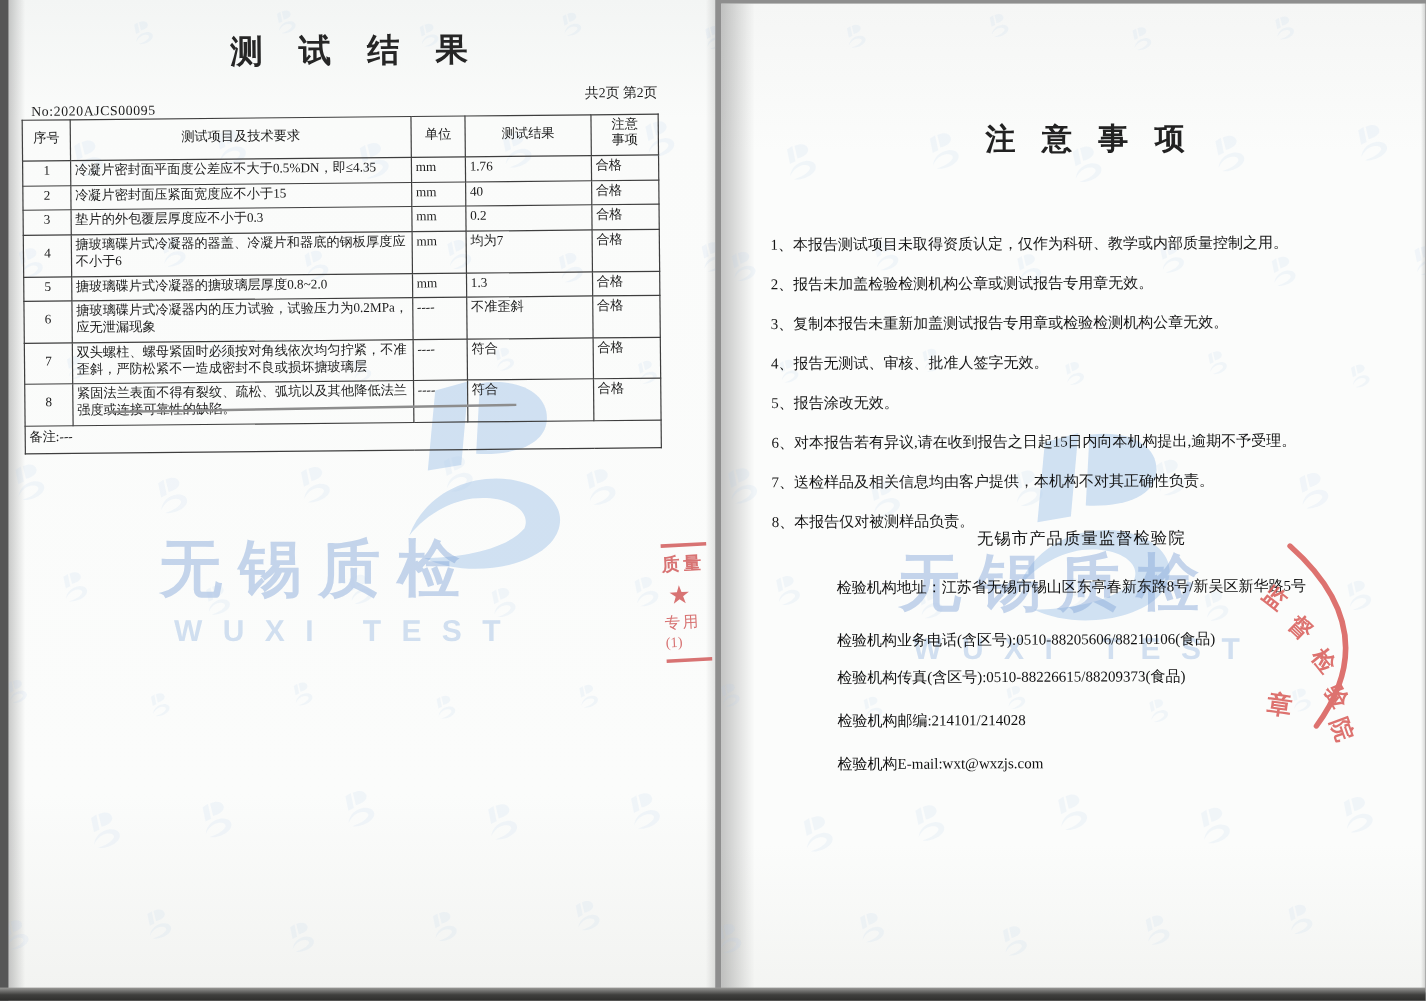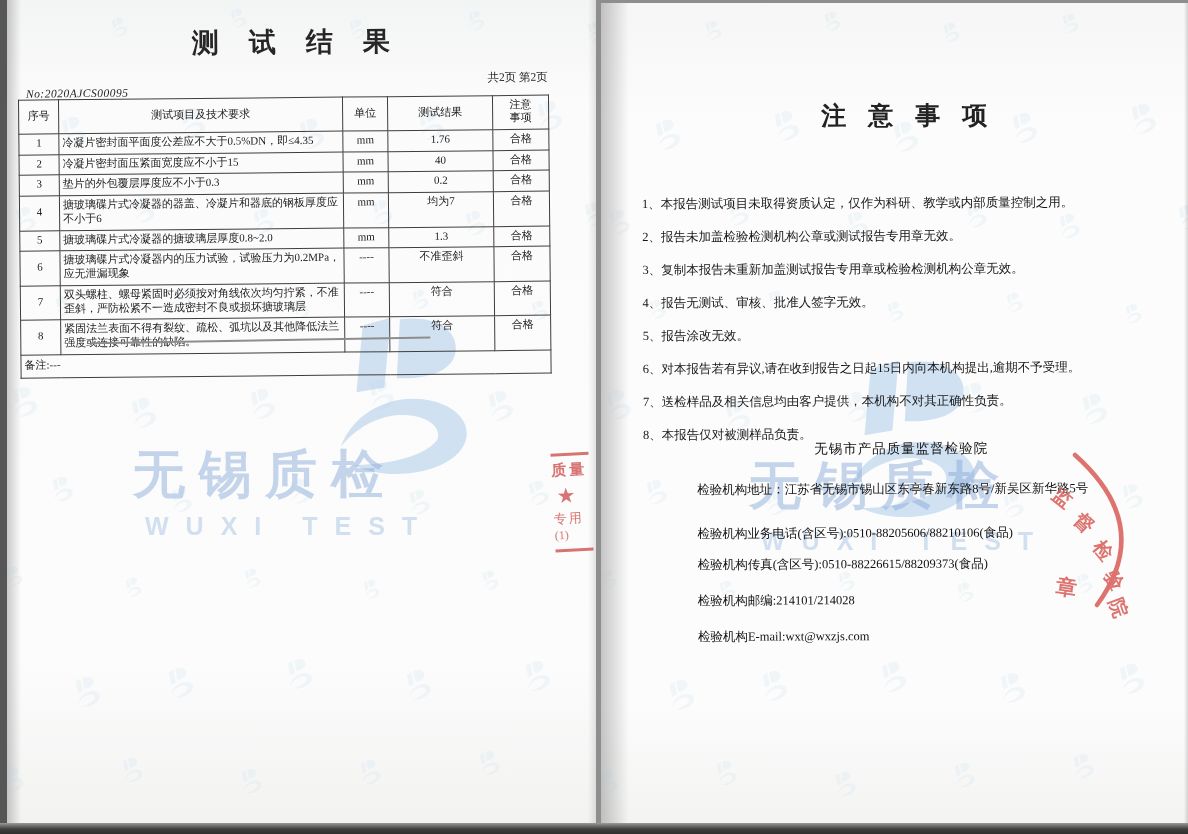--- a/index.html
+++ b/index.html
@@ -32,28 +32,28 @@
          color:rgba(136,170,217,.48);font-family:"Liberation Sans","DejaVu Sans",sans-serif;}
   .wm-en{position:absolute;font-weight:600;font-size:25px;letter-spacing:17px;white-space:nowrap;
          color:rgba(150,183,224,.42);font-family:"Liberation Sans","DejaVu Sans",sans-serif;}
   .tile{position:absolute;pointer-events:none;z-index:0;}
 
   
   .lp-content{position:absolute;inset:0;z-index:2;transform:rotate(-0.55deg);color:#1d1d1d;}
   .doc-title{position:absolute;top:24px;left:0;width:545px;text-align:center;
     font-size:27px;font-weight:600;letter-spacing:30px;padding-left:30px;color:#262626;}
   .page-indicator{position:absolute;top:72px;left:14px;width:530px;text-align:right;font-size:11.5px;}
-  .report-no{position:absolute;top:85px;left:22px;font-size:11.5px;letter-spacing:.5px;font-style:italic;}
+  .report-no{position:absolute;top:85px;left:22px;font-size:11.5px;letter-spacing:.5px;}
   table.results{position:absolute;top:97px;left:14px;width:530px;border-collapse:collapse;
     table-layout:fixed;font-size:11px;line-height:1.25;color:#1b1b1b;}
   table.results th,table.results td{border:1px solid #3e3e3e;padding:2px 3px 4px;}
   table.results th{font-weight:normal;height:24px;text-align:center;vertical-align:middle;}
   td.c-no{text-align:center;vertical-align:middle;}
   td.c-item{text-align:left;vertical-align:top;}
-  td.c-unit,td.c-result,td.c-eval{text-align:center;vertical-align:top;}
+  td.c-unit,td.c-result,td.c-eval{text-align:left;vertical-align:top;}
   .hdr-narrow span{display:inline-block;width:24px;line-height:1.2;}
   td.c-remark{height:16px;font-size:11px;}
   .under-line{position:absolute;top:339px;left:84px;width:340px;height:1.5px;background:#8d8d8d;
     transform:rotate(-0.45deg);}
 
   
   .rp-content{position:absolute;inset:0;z-index:2;transform:rotate(-0.25deg);color:#161616;}
   .notice-title{position:absolute;top:96px;left:0;width:100%;text-align:center;
     font-size:25px;font-weight:600;letter-spacing:22px;padding-left:22px;color:#222;}
   .notes{position:absolute;top:190px;left:42px;width:525px;font-size:12.5px;line-height:20px;}

